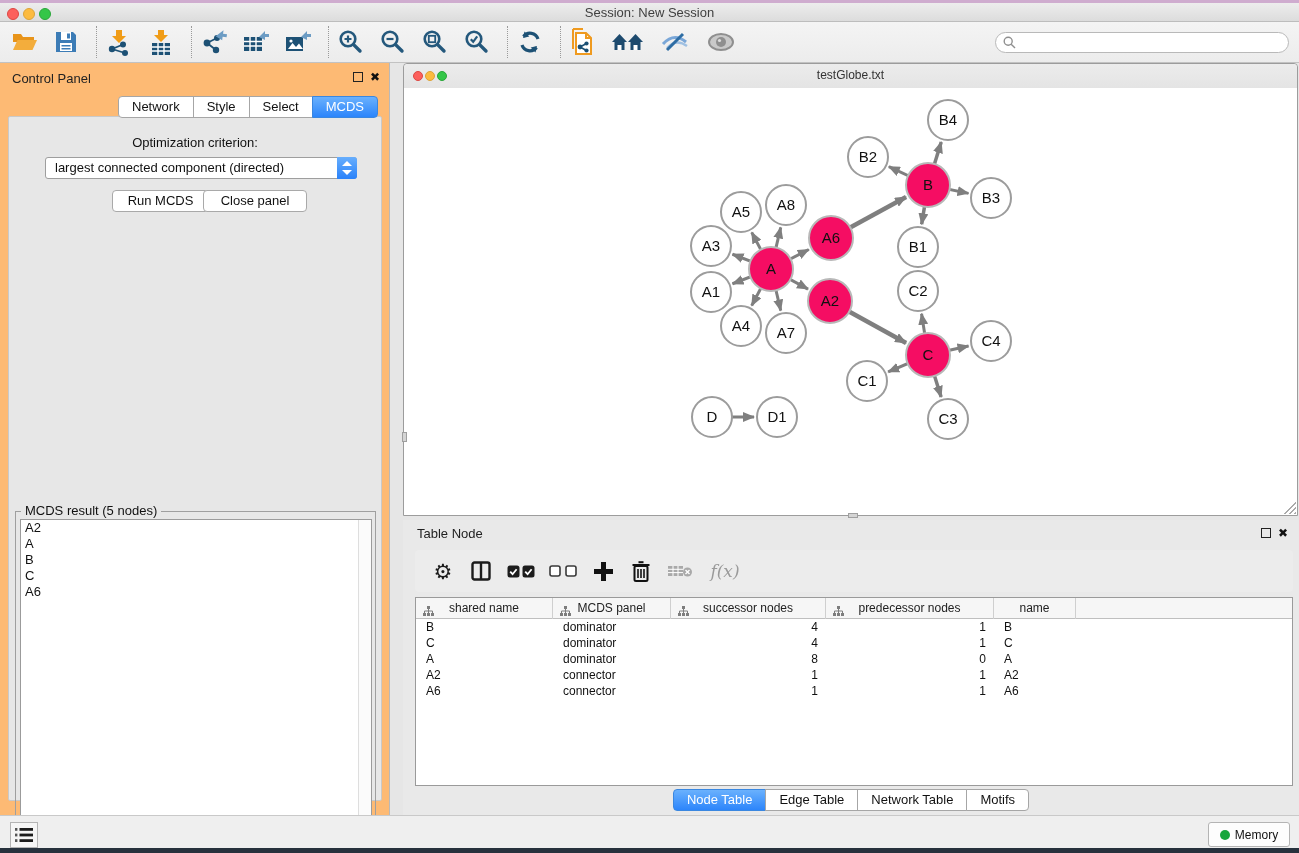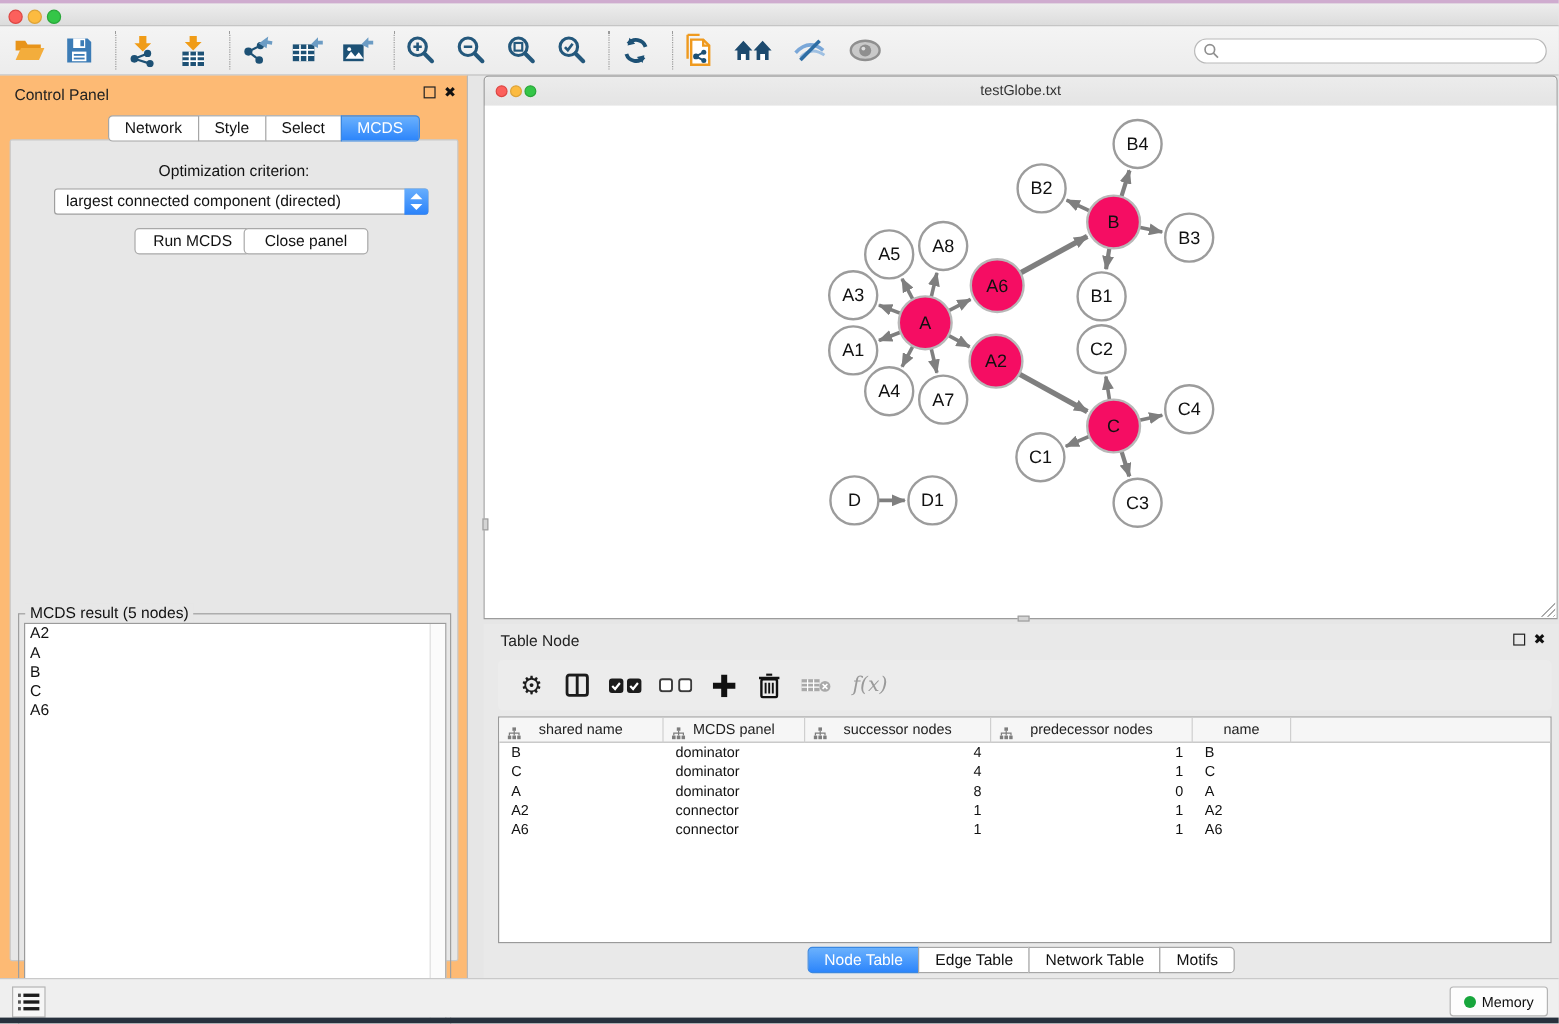--- a/index.html
+++ b/index.html
@@ -29,21 +29,21 @@
   .panel-header .ptitle { position:absolute; left:12px; top:8px; font-size:13px; color:#222; }
   .float-icon { position:absolute; width:10px; height:10px; border:1.5px solid #222; top:9px; }
   .close-icon { position:absolute; top:7px; font-size:12px; font-weight:bold; color:#111; }
   .cp-float { right:26px; } .cp-close { right:9px; }
 
   .seg-tabs { display:flex; position:absolute; z-index:3; }
   .seg-tab { height:22px; line-height:20px; padding:0 13px; background:#fff; border:1px solid #a6a6a6; font-size:13px; color:#111; margin-left:-1px; }
   .seg-tab:first-child { border-radius:4px 0 0 4px; margin-left:0; }
   .seg-tab:last-child { border-radius:0 4px 4px 0; }
   .seg-tab.active { background:linear-gradient(#6ab1fd,#2c85fb); border-color:#3a87e0; color:#fff; }
-  .cp-tabs { left:66px; top:33px;padding-left:24px; }
+  .cp-tabs { left:94px; top:33px;padding-left:24px; }
 
   .cp-body { position:absolute; left:8px; top:53px; width:374px; height:685px; background:#e7e7e7; border:1px solid #c9c9c9; border-radius:2px; }
   .opt-label { position:absolute; left:0; width:100%; top:18px; text-align:center; font-size:13px; color:#111; }
   .combo { position:absolute; left:36px; top:40px; width:312px; height:22px; background:#fff; border:1px solid #9e9e9e; border-radius:3px; font-size:13px; color:#111; line-height:20px; padding-left:9px; }
   .combo .stepper { position:absolute; right:-1px; top:-1px; width:20px; height:22px; background:linear-gradient(#67aefd,#2a82fa); border-radius:0 3px 3px 0; }
   .stepper .up,.stepper .dn { position:absolute; left:5px; width:0; height:0; border-left:5px solid transparent; border-right:5px solid transparent; }
   .stepper .up { top:4px; border-bottom:5px solid #fff; }
   .stepper .dn { bottom:4px; border-top:5px solid #fff; }
   .btn { position:absolute; height:22px; background:#fff; border:1px solid #a9a9a9; border-radius:4px; font-size:13px; color:#111; text-align:center; line-height:20px; }
   .btn-run { left:83px; top:73px; width:97px;margin-left:20px; }
@@ -100,20 +100,21 @@
 <body>
 
 <div class="screen">
 
   <div class="wallpaper-strip-top"></div>
 
   <div class="titlebar">
     <span class="tl red"></span>
     <span class="tl yellow"></span>
     <span class="tl green"></span>
+    <div class="title">Session: New Session</div>
   </div>
 
   <div class="toolbar">
     <div class="tbtn">
       <svg width="27" height="24" viewBox="0 0 27 24">
           <path d="M2 4 h8 l2 3 h11 v5 H2z" fill="#e8941a"></path>
           <path d="M2 20 L6.5 10 H26 L21.5 20z" fill="#f3ad3c"></path>
         </svg>
     </div>
     <div class="tbtn">

